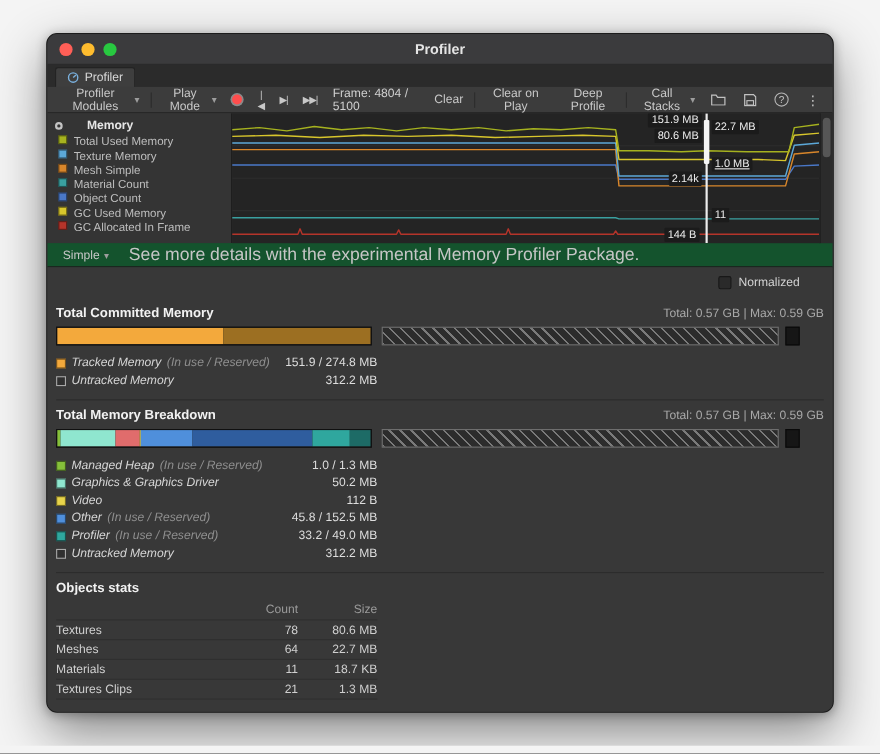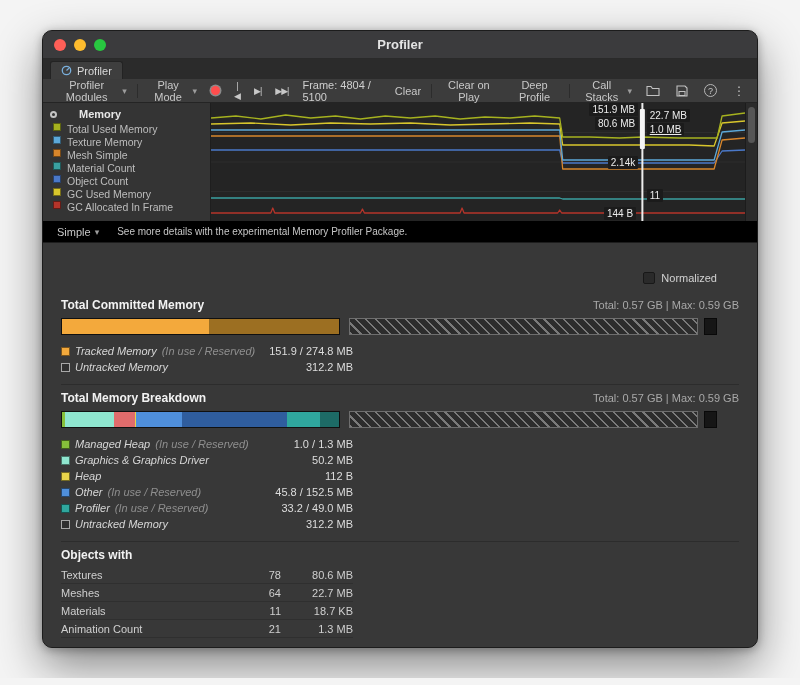--- a/index.html
+++ b/index.html
@@ -38,25 +38,25 @@
   .modicon{width:7px;height:7px;border:2px solid #c4c4c4;border-radius:50%;}
   .mlegend-item{display:flex;align-items:flex-start;gap:6px;padding:1px 4px 1px 10px;color:#bdbdbd;font-size:10.5px;height:13px;}
   .msw{width:8px;height:8px;flex:0 0 auto;border:1px solid rgba(0,0,0,.45);}
   .chart{flex:1;position:relative;background:#242424;overflow:hidden;}
   .chart svg{position:absolute;inset:0;width:100%;height:100%;}
   .badge{position:absolute;background:#1b1b1b;color:#ececec;font-size:10px;line-height:13px;
          padding:0 3px;border-radius:1px;white-space:nowrap;z-index:3;}
   .vscroll{width:12px;background:#2b2b2b;border-left:1px solid #1c1c1c;position:relative;}
   .vthumb{position:absolute;top:4px;left:2px;right:2px;height:36px;background:#565656;border-radius:4px;}
   
-  .simplebar{height:22px;flex:0 0 auto;background:#000000;border-bottom:1px solid #1d1d1d;
+  .simplebar{height:22px;flex:0 0 auto;background:#14532d;border-bottom:1px solid #1d1d1d;
              display:flex;align-items:center;padding:0 8px;gap:12px;}
-  .notice{color:#c6c6c6;font-size:10px;}
-  
-  .details{flex:1;background:#383838;padding:0 18px;overflow:hidden;color:#d2d2d2;font-size:11px;margin-top:21px;}
+  .notice{color:#c6c6c6;font-size:16px;}
+  
+  .details{flex:1;background:#383838;padding:0 8px;overflow:hidden;color:#d2d2d2;font-size:11px;}
   .normrow{height:28px;display:flex;justify-content:flex-end;align-items:center;gap:6px;margin-right:22px;}
   .cbx{width:12px;height:12px;background:#2a2a2a;border:1px solid #181818;border-radius:2px;}
   .sechead{display:flex;align-items:baseline;margin-top:6px;}
   .sectitle{font-weight:bold;font-size:12px;color:#f2f2f2;}
   .sectotals{margin-left:auto;color:#a8a8a8;font-size:11px;}
   .bar-row{display:flex;align-items:center;height:17px;margin:6px 22px 8px 0;}
   .solidbar{width:42.5%;height:100%;background:#1d1d1d;border:1px solid #101010;display:flex;overflow:hidden;}
   .seg{height:100%;}
   .hatchbar{flex:1;height:100%;margin-left:9px;border:1px solid #6e6e6e;
             background:repeating-linear-gradient(45deg,#7a7a7a 0,#7a7a7a 1.5px,#2c2c2c 1.5px,#2c2c2c 7px);}
@@ -208,21 +208,21 @@
           <polyline stroke="#5ca8d8" points="0,27 120,27 250,27 350,27 353,57 433,57 505,57 513,29 536,27"></polyline>
           <polyline stroke="#d8c62c" points="0,21 40,20 80,22 120,20 160,21 200,20 240,22 280,21 320,20 350,21 353,42 400,42 433,42 480,42 505,43 513,20 536,18"></polyline>
           <polyline stroke="#a6b21f" points="0,15 25,13 50,16 75,12 100,15 125,13 150,16 175,13 200,15 225,13 250,16 275,14 300,15 325,13 350,15 353,34 380,34 410,35 433,34 470,35 500,35 508,35 513,13 536,10"></polyline>
         </g>
         <rect x="432" y="0" width="2" height="118" fill="#ededed"></rect>
         <rect x="430.5" y="6" width="5" height="40" rx="1" fill="#f5f5f5"></rect>
       </svg>
       <span class="badge" style="right:20%;top:0;">151.9 MB</span>
       <span class="badge" style="left:81.6%;top:6px;">22.7 MB</span>
       <span class="badge" style="right:20%;top:14px;">80.6 MB</span>
-      <span class="badge" style="left:81.6%;top:20px;text-decoration:underline;">1.0 MB</span>
+      <span class="badge" style="left:81.6%;top:40px;text-decoration:underline;">1.0 MB</span>
       <span class="badge" style="right:20%;top:53px;">2.14k</span>
       <span class="badge" style="left:81.6%;top:86px;">11</span>
       <span class="badge" style="right:20.4%;top:104px;">144 B</span>
     </div>
 
     <div class="vscroll">
       <div class="vthumb"></div>
     </div>
   </div>
 
@@ -291,21 +291,21 @@
       <span class="qual">(In use / Reserved)</span>
       <span class="dval">1.0 / 1.3 MB</span>
     </div>
     <div class="dlrow">
       <span class="sw2" style="background-color: rgb(143, 230, 207);"></span>
       <span class="dlabel">Graphics &amp; Graphics Driver</span>
       <span class="dval">50.2 MB</span>
     </div>
     <div class="dlrow">
       <span class="sw2" style="background-color: rgb(232, 212, 74);"></span>
-      <span class="dlabel">Heap</span>
+      <span class="dlabel">Video</span>
       <span class="dval">112 B</span>
     </div>
     <div class="dlrow">
       <span class="sw2" style="background-color: rgb(79, 143, 219);"></span>
       <span class="dlabel">Other</span>
       <span class="qual">(In use / Reserved)</span>
       <span class="dval">45.8 / 152.5 MB</span>
     </div>
     <div class="dlrow">
       <span class="sw2" style="background-color: rgb(47, 167, 158);"></span>
@@ -315,40 +315,45 @@
     </div>
     <div class="dlrow">
       <span class="sw2 outline"></span>
       <span class="dlabel">Untracked Memory</span>
       <span class="dval">312.2 MB</span>
     </div>
 
     <div class="divider"></div>
 
     <div class="sechead">
-      <span class="sectitle">Objects with</span>
+      <span class="sectitle">Objects stats</span>
     </div>
     <div class="tbl">
+      <div class="thead">
+        <span class="tname"></span>
+        <span class="tcount">Count</span>
+        <span class="tsize">Size</span>
+      </div>
       <div class="trow">
         <span class="tname">Textures</span>
         <span class="tcount">78</span>
         <span class="tsize">80.6 MB</span>
       </div>
       <div class="trow">
         <span class="tname">Meshes</span>
         <span class="tcount">64</span>
         <span class="tsize">22.7 MB</span>
       </div>
       <div class="trow">
         <span class="tname">Materials</span>
         <span class="tcount">11</span>
         <span class="tsize">18.7 KB</span>
       </div>
       <div class="trow">
-        <span class="tname">Animation Count</span>
+        <span class="tname">Textures Clips</span>
         <span class="tcount">21</span>
         <span class="tsize">1.3 MB</span>
       </div>
 
     </div>
 
   </div>
 </div>
 
 </body></html>

